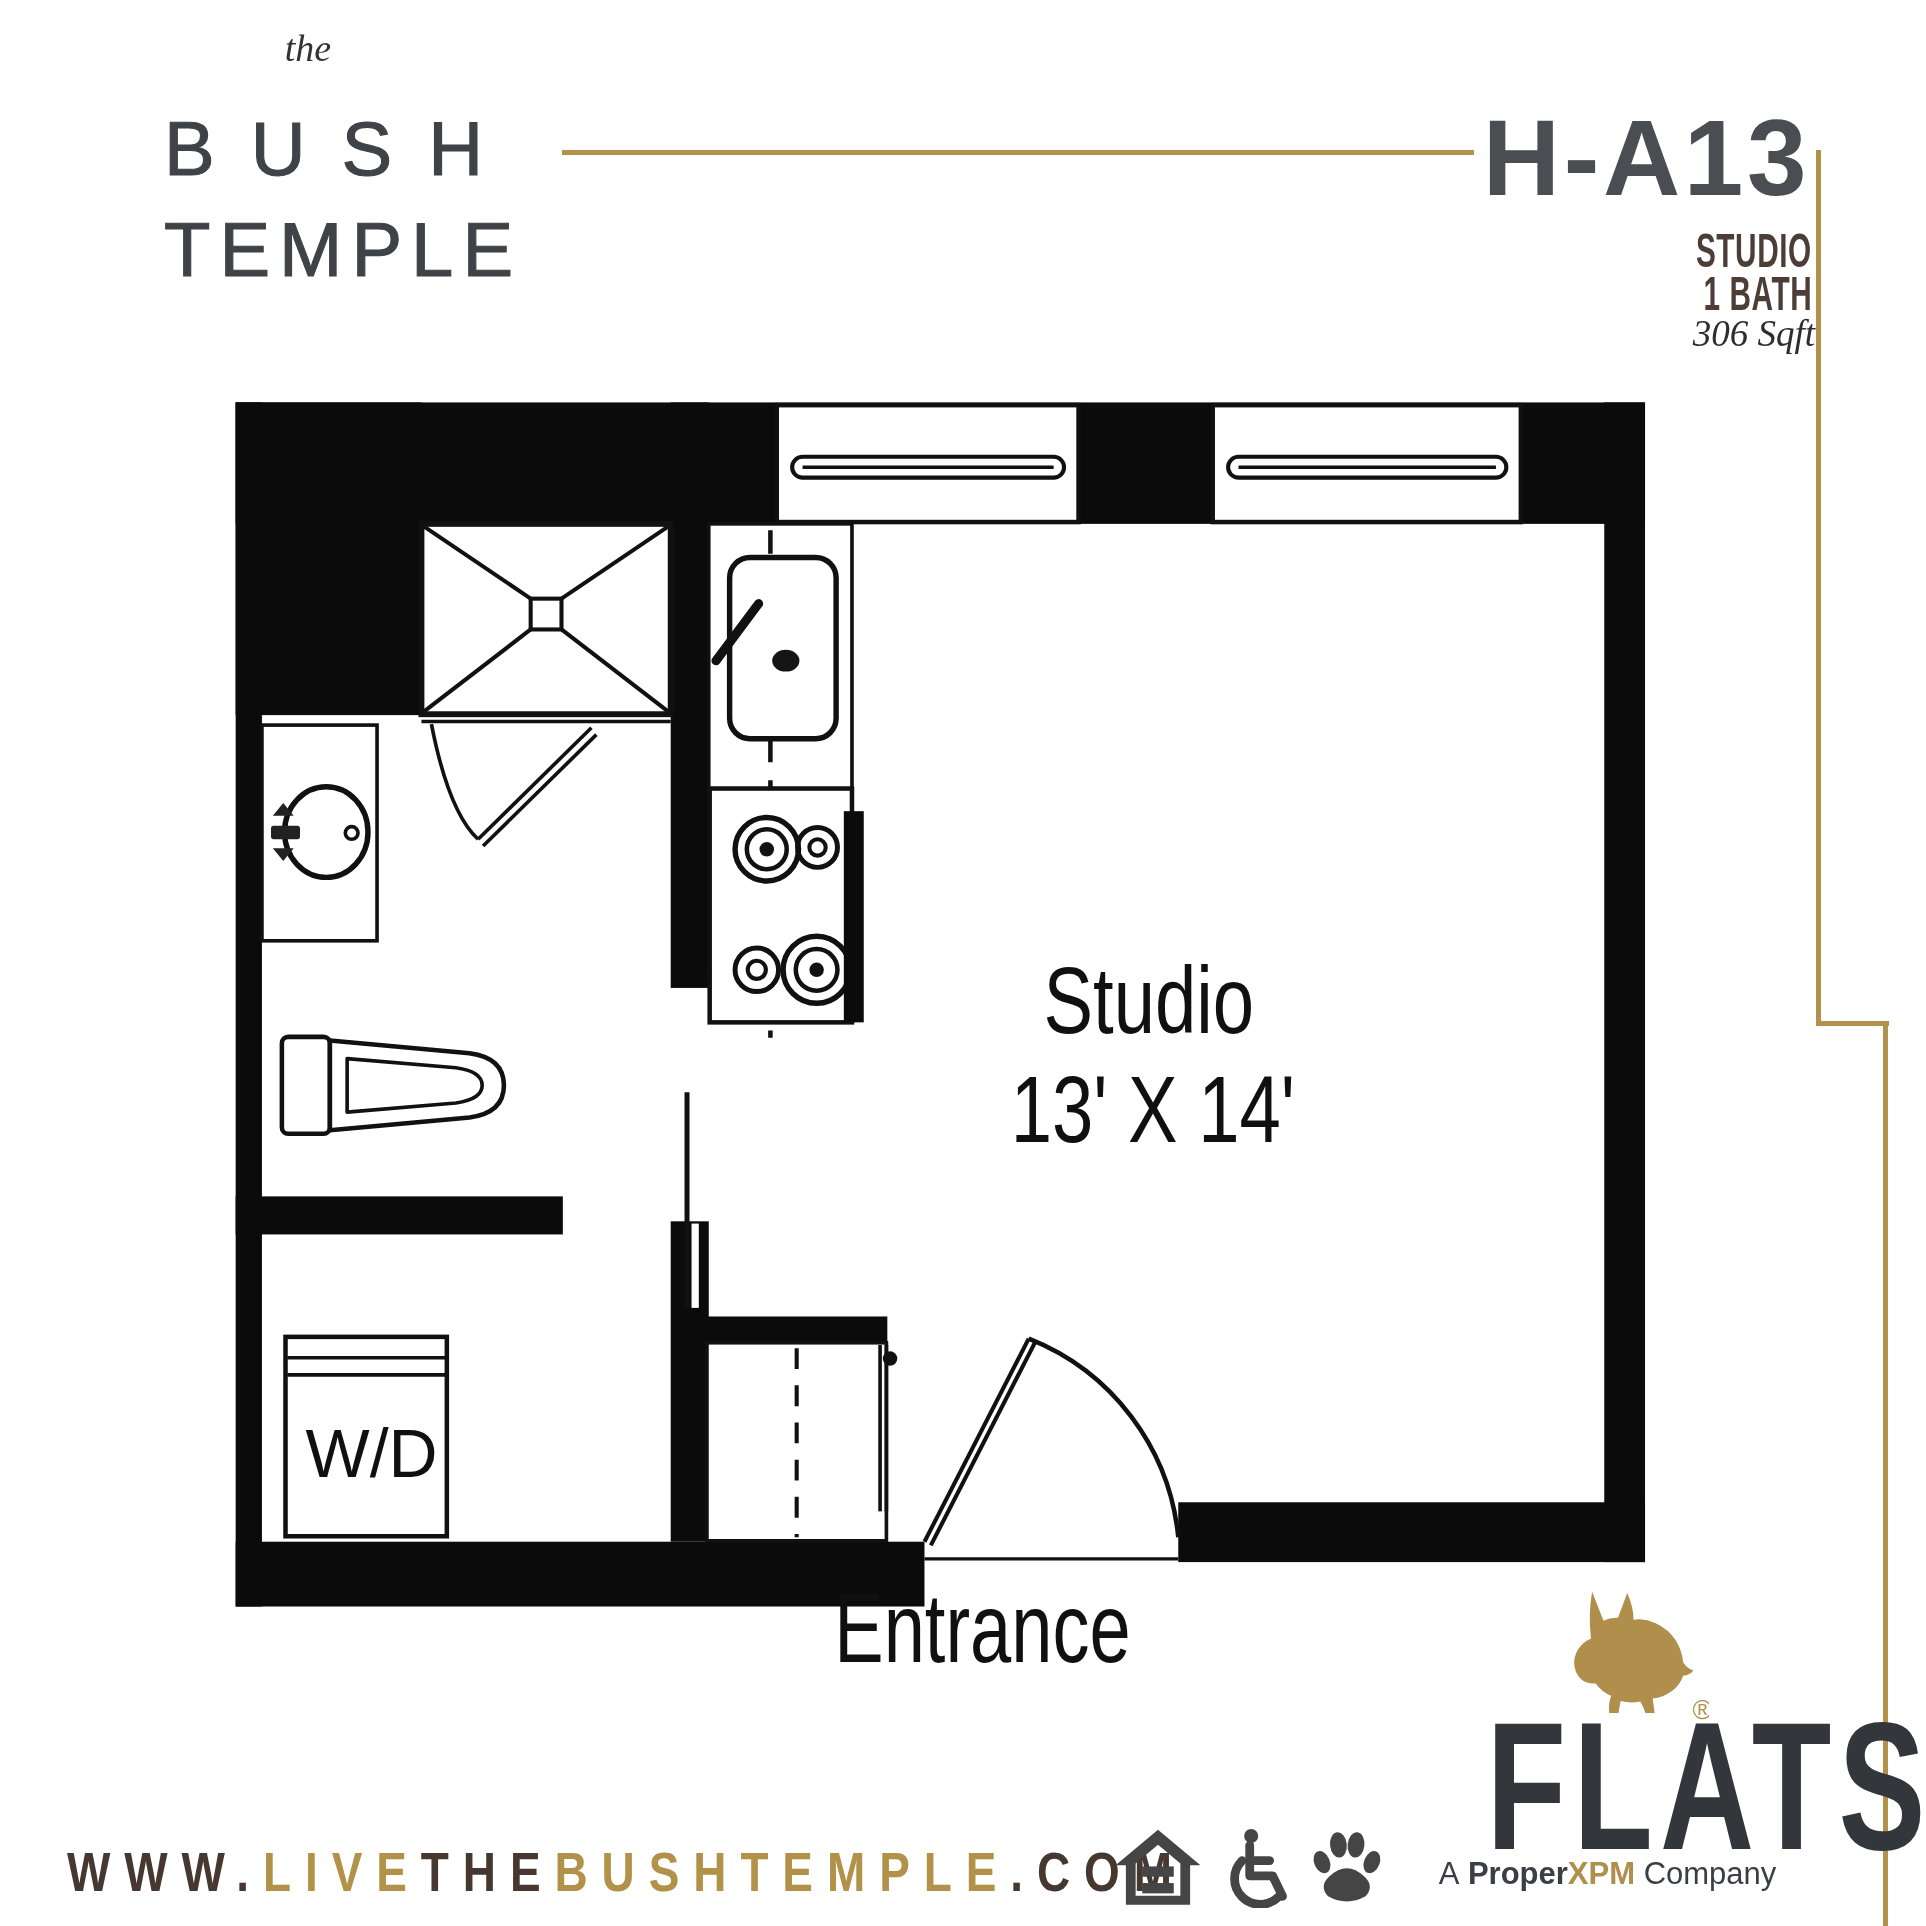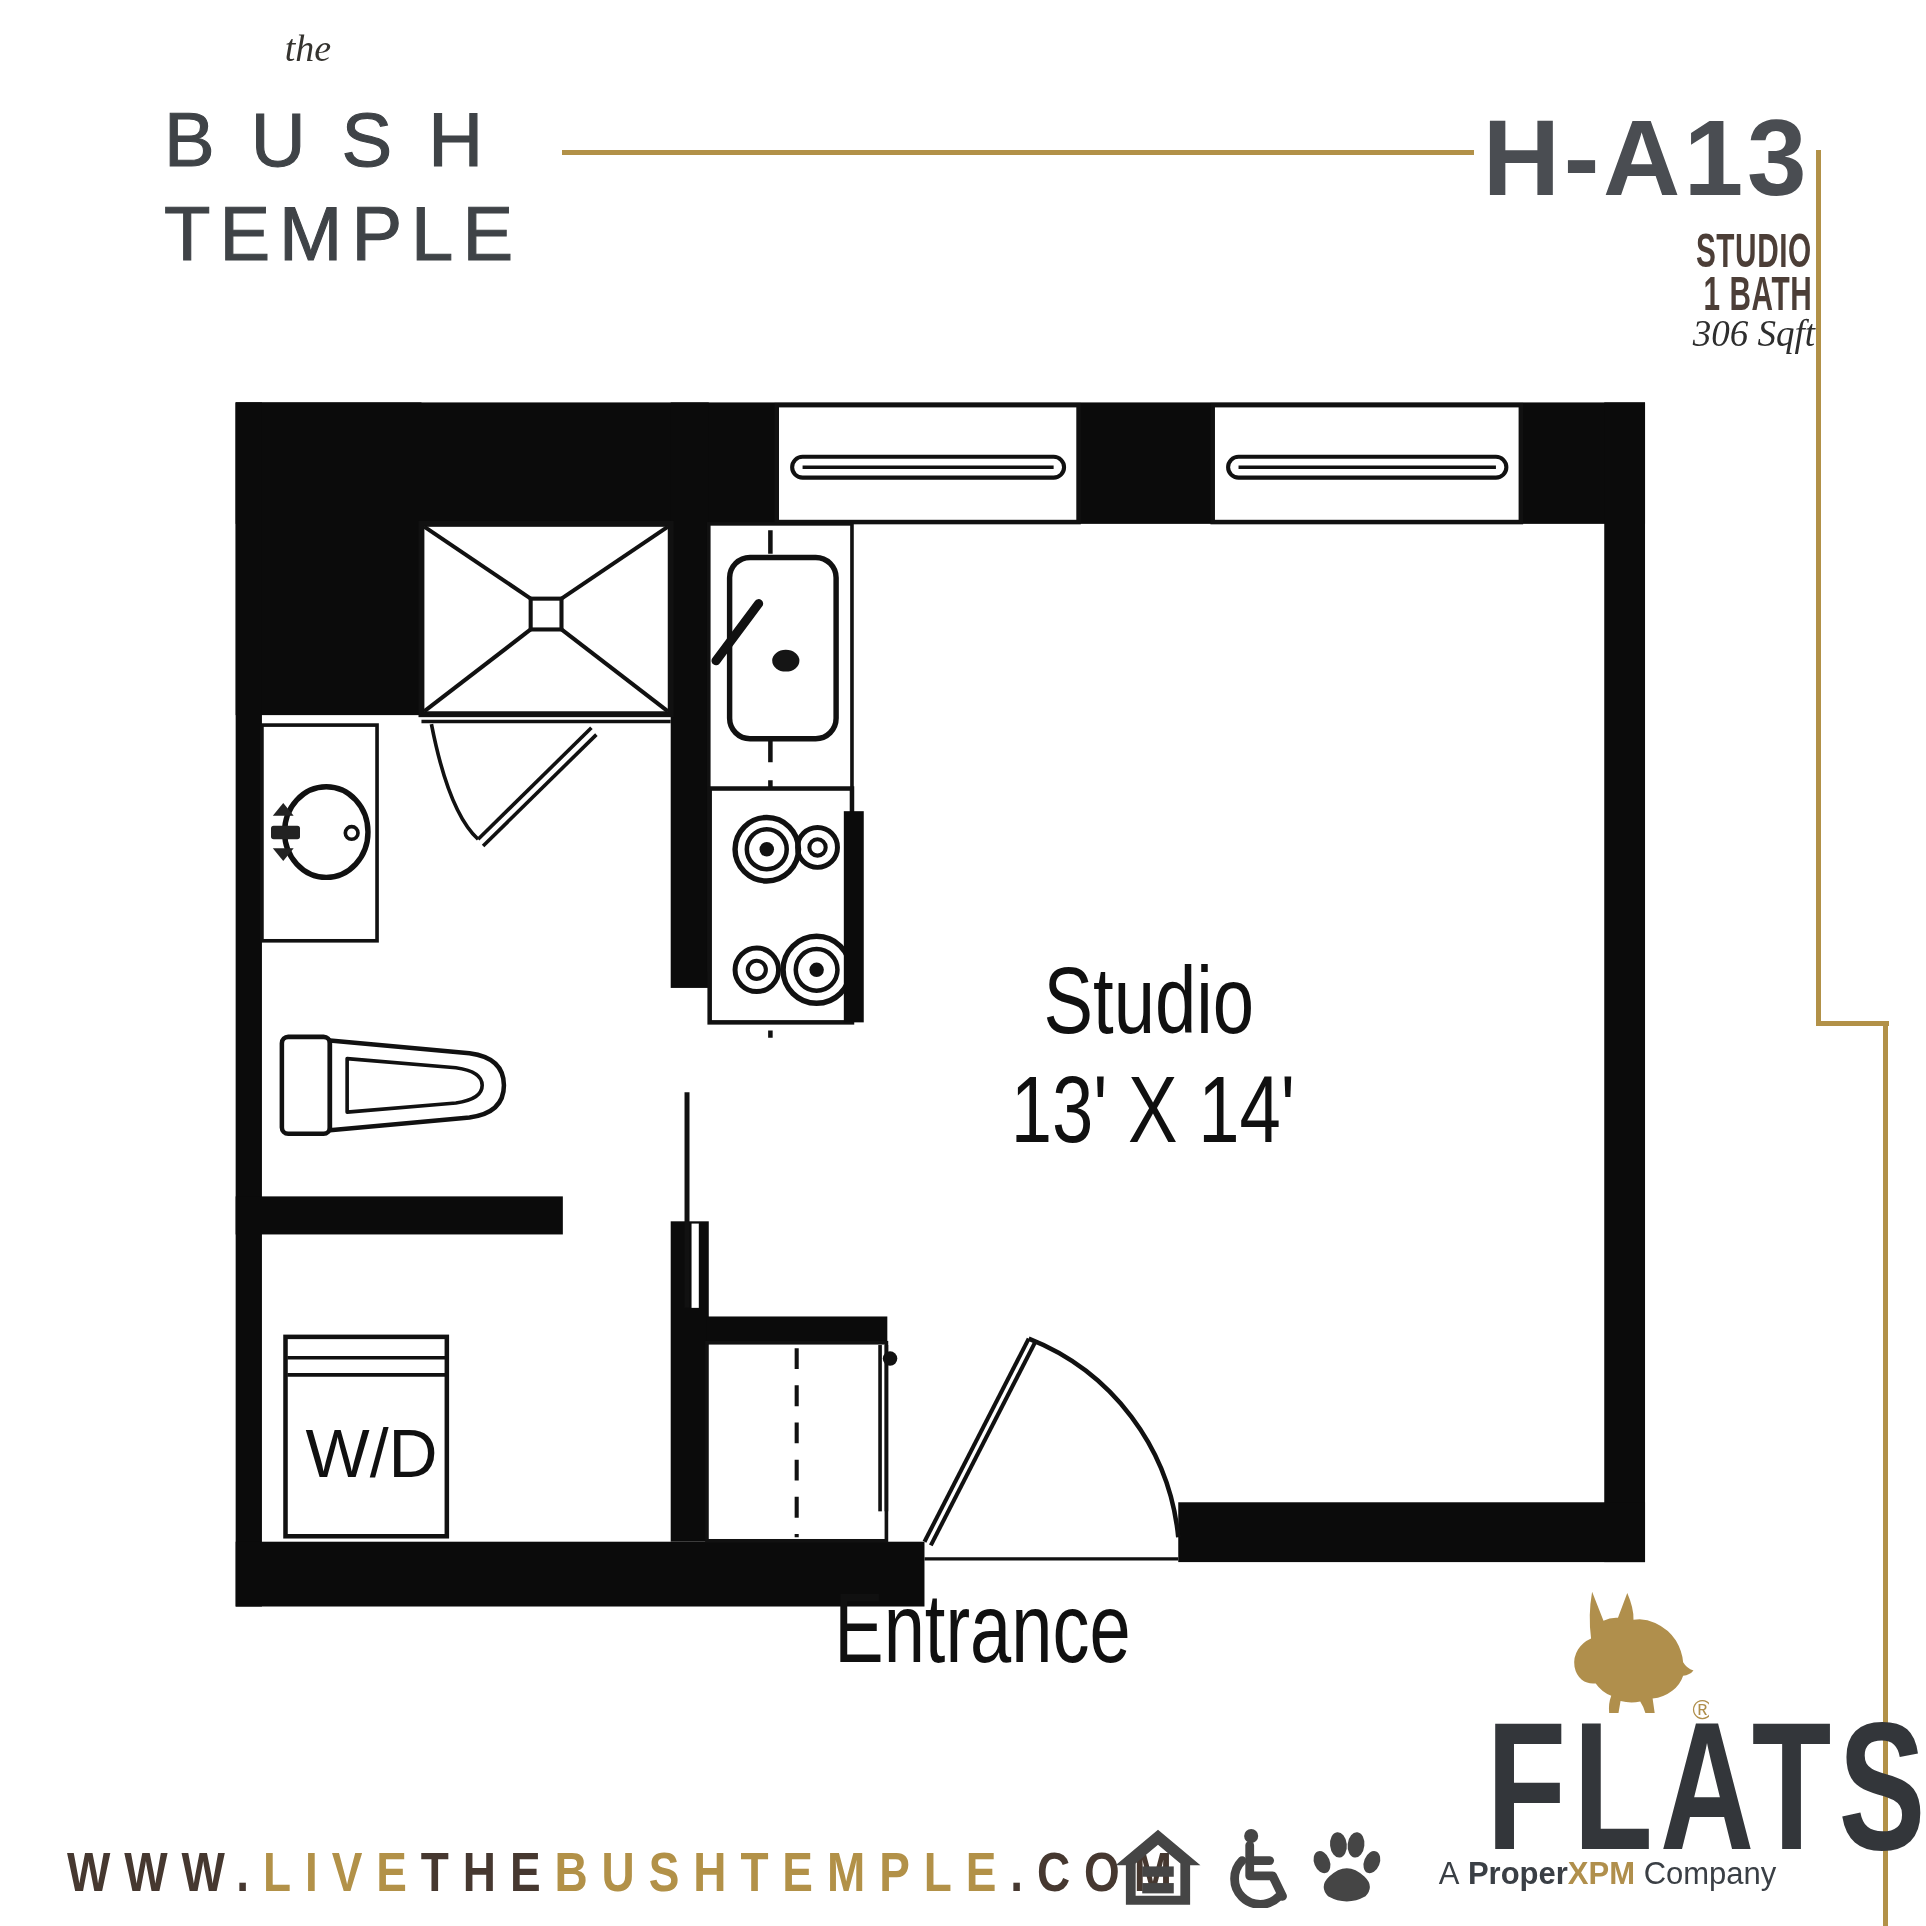--- a/index.html
+++ b/index.html
@@ -3,22 +3,22 @@
 <meta charset="utf-8">
 <style>
   html,body{margin:0;padding:0;background:#fff;width:1926px;height:1926px;overflow:hidden;
     font-family:"Liberation Sans",sans-serif;}
   .abs{position:absolute;}
   
   .the{left:267px;top:26px;width:82px;text-align:center;
     font-family:"Liberation Serif",serif;font-style:italic;font-size:38px;color:#35332f;}
   .brandline{left:164px;width:363px;color:#3f4347;font-size:76px;font-weight:400;
     -webkit-text-stroke:1.1px #3f4347;white-space:nowrap;}
-  .bush{top:96px;letter-spacing:36px;}
-  .temple{top:190px;letter-spacing:9px;}
+  .bush{top:105px;letter-spacing:36px;}
+  .temple{top:206px;letter-spacing:9px;}
   .gold{background:#b29148;}
   .hline{left:562px;top:150px;width:912px;height:5px;}
   .vline1{left:1816px;top:150px;width:5px;height:874px;}
   .elbow{left:1816px;top:1021px;width:73px;height:5px;}
   .vline2{left:1883px;top:1021px;width:5px;height:906px;}
   .unitcode{right:116px;top:96px;font-size:107px;font-weight:bold;color:#4a4d52;
     letter-spacing:3.6px;white-space:nowrap;}
   .unitline{right:114px;font-size:48px;font-weight:bold;color:#4c3e37;letter-spacing:0.9px;
     transform:scaleX(0.62);transform-origin:right center;white-space:nowrap;}
   .u1{top:223px;}

